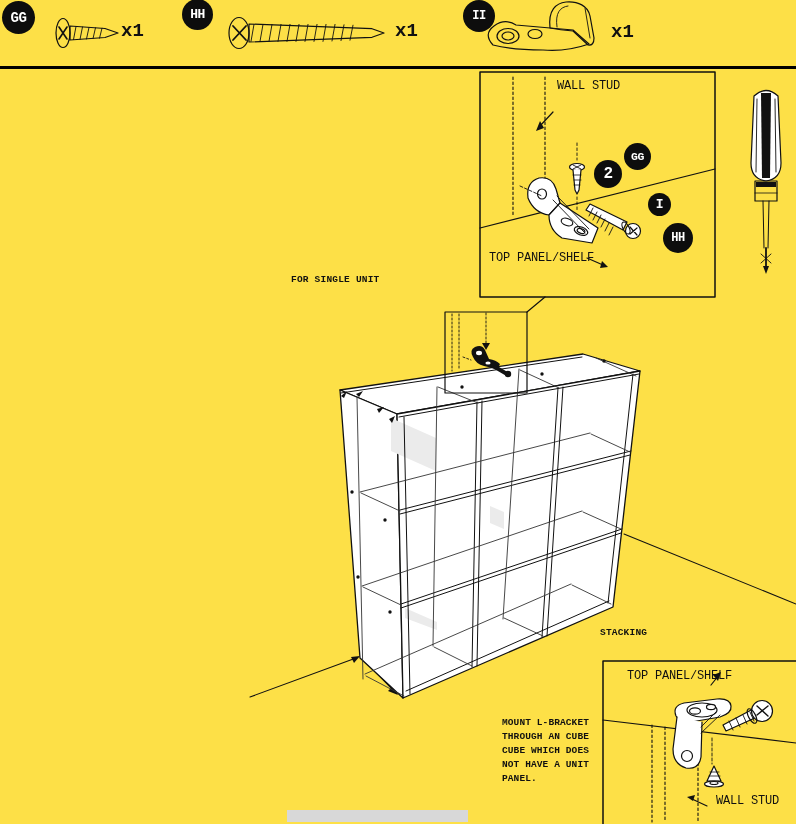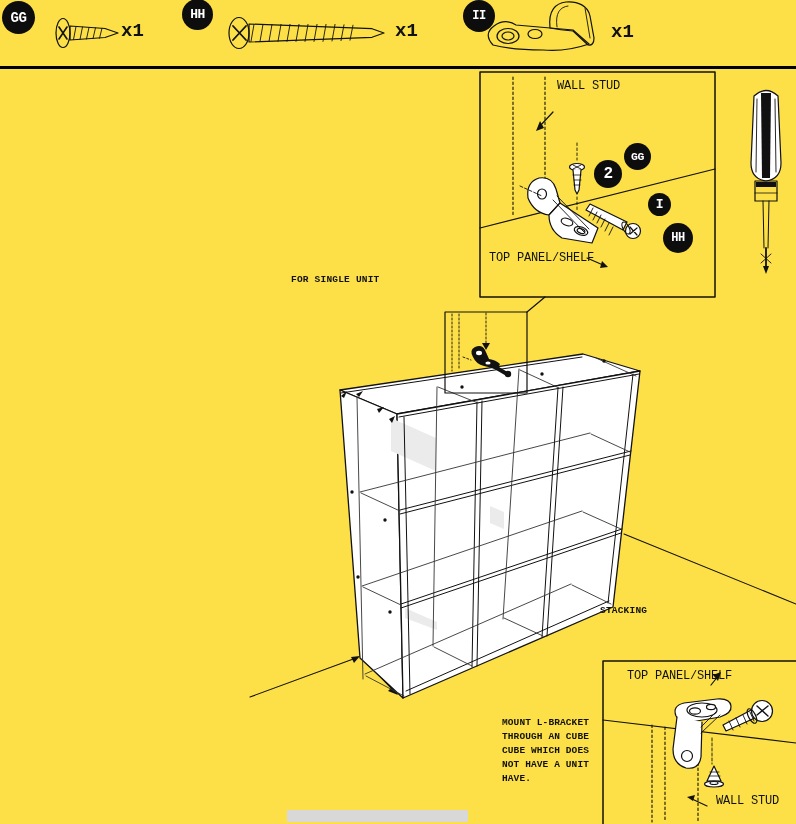--- a/index.html
+++ b/index.html
@@ -233,25 +233,25 @@
       <span>GG</span>
     </div>
   <div class="badge" style="left:648px;top:193px;width:23px;height:23px;font-size:13px;">
       <span>I</span>
     </div>
   <div class="badge" style="left:663px;top:223px;width:30px;height:30px;font-size:12px;">
       <span>HH</span>
     </div>
 
   <div class="lbl boldlbl" style="left:291px;top:274px;">FOR SINGLE UNIT</div>
-  <div class="lbl boldlbl" style="left:600px;top:605px;">STACKING</div>
+  <div class="lbl boldlbl" style="left:600px;top:627px;">STACKING</div>
   <div class="note">
     <div>MOUNT L-BRACKET</div>
     <div>THROUGH AN CUBE</div>
     <div>CUBE WHICH DOES</div>
     <div>NOT HAVE A UNIT</div>
-    <div>HAVE.</div>
+    <div>PANEL.</div>
   </div>
 
   <div class="lbl plain" style="left:627px;top:669px;">TOP PANEL/SHELF</div>
   <div class="lbl plain" style="left:716px;top:794px;">WALL STUD</div>
 
 </div>
 
 </body></html>

